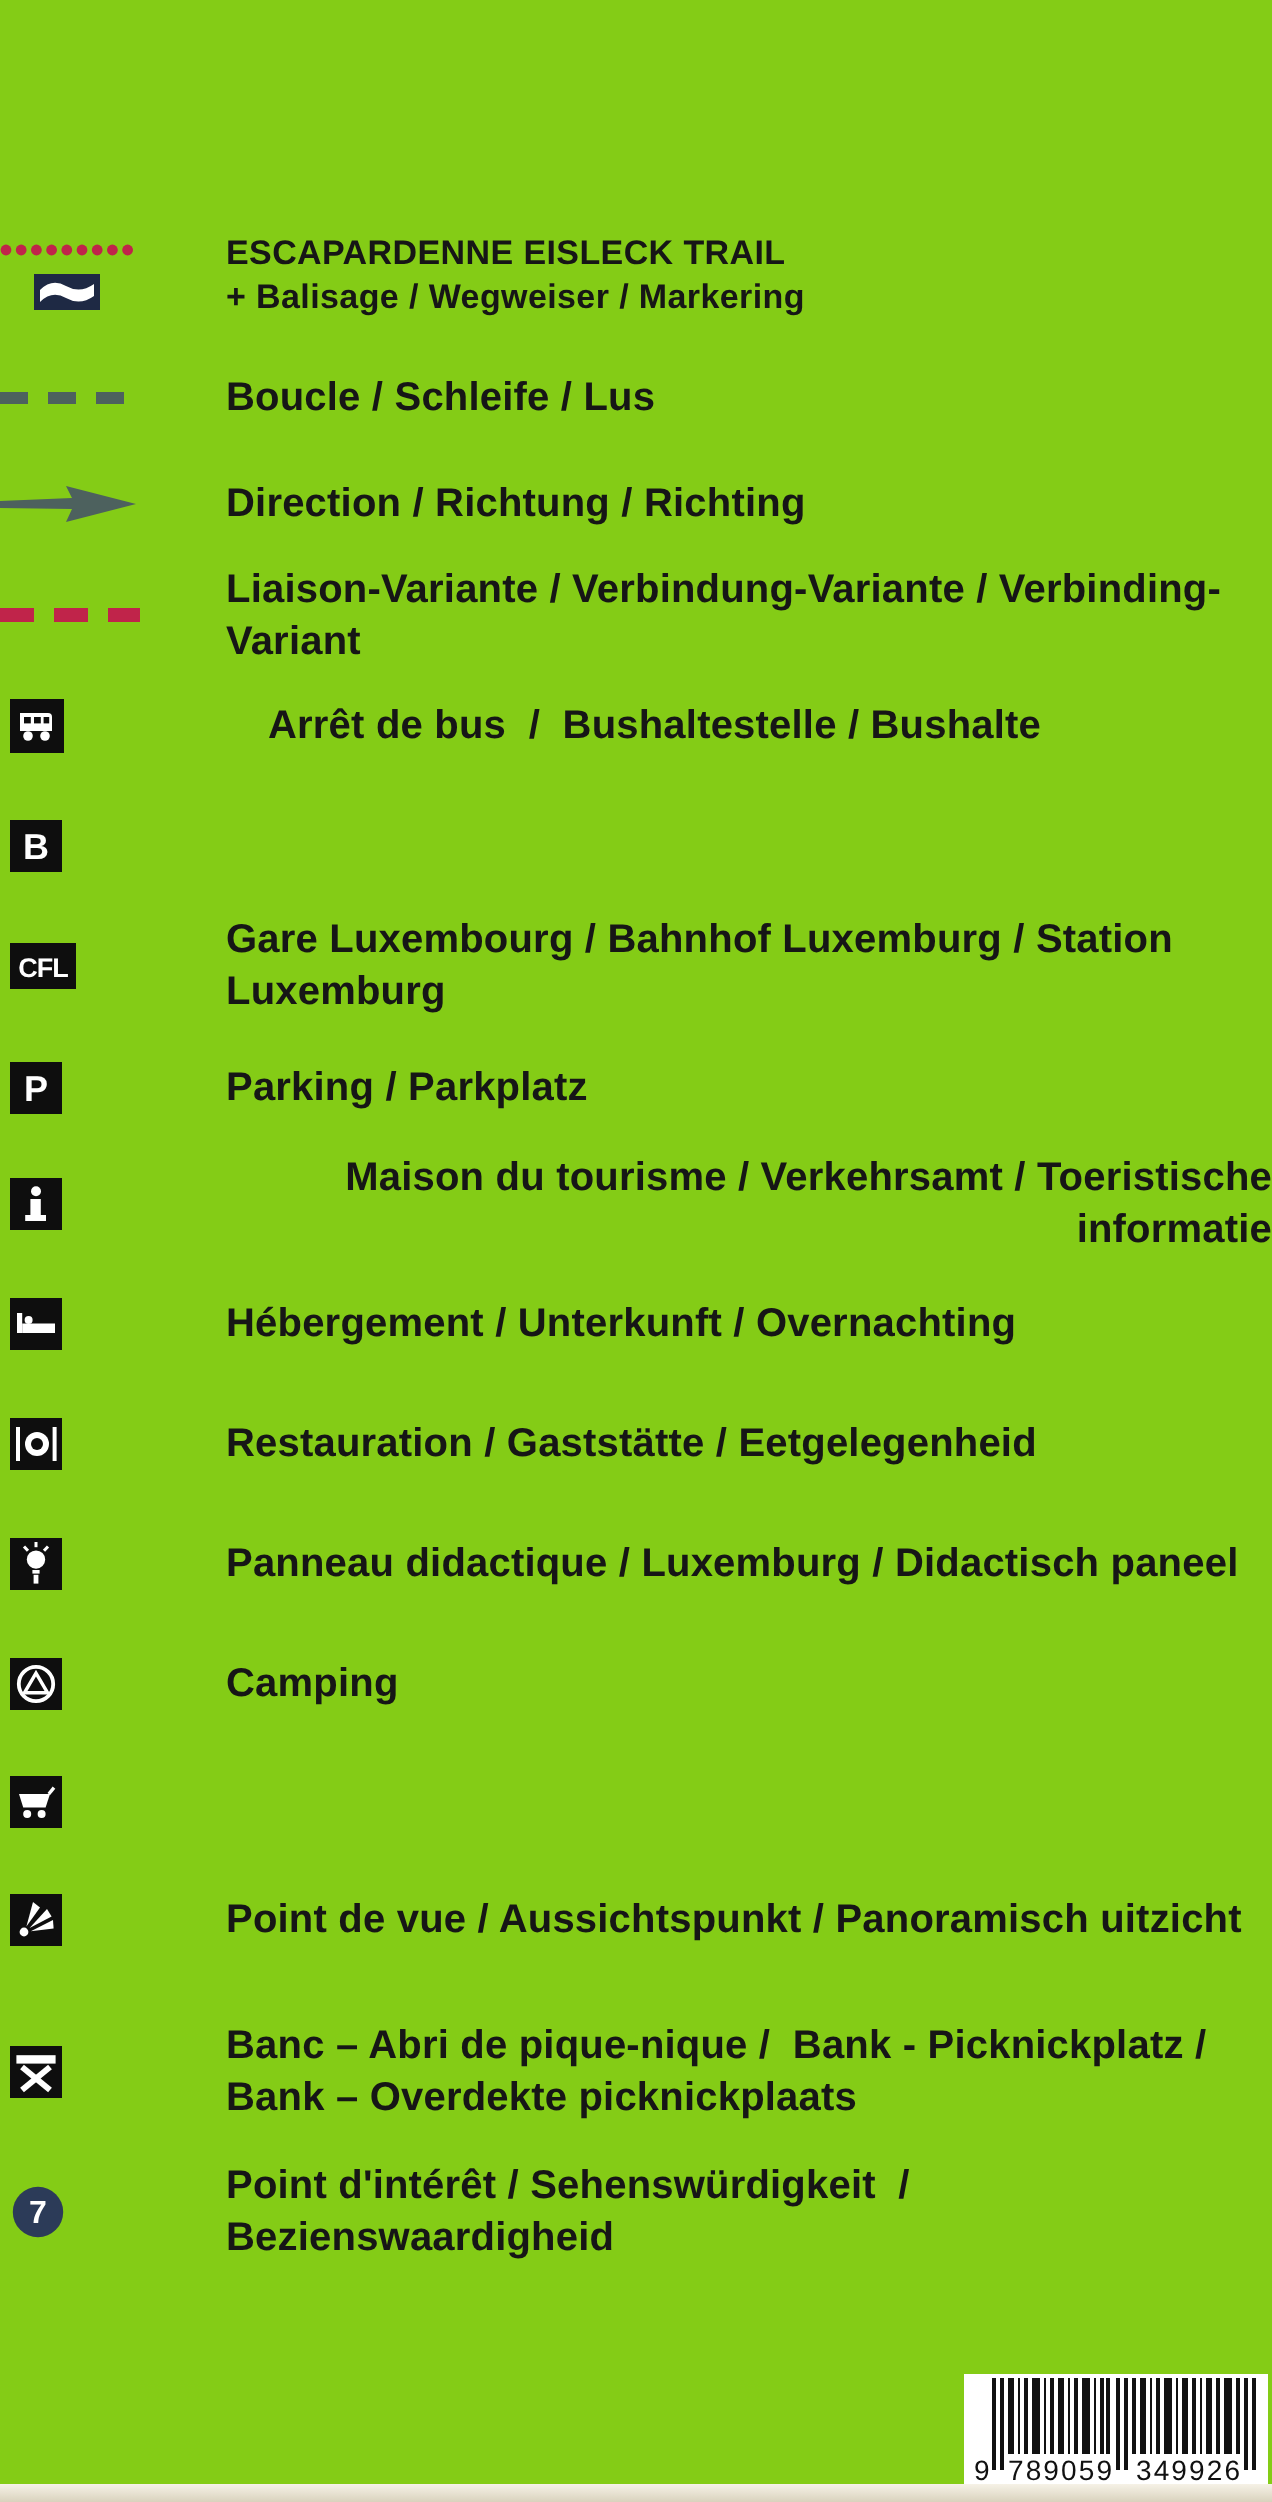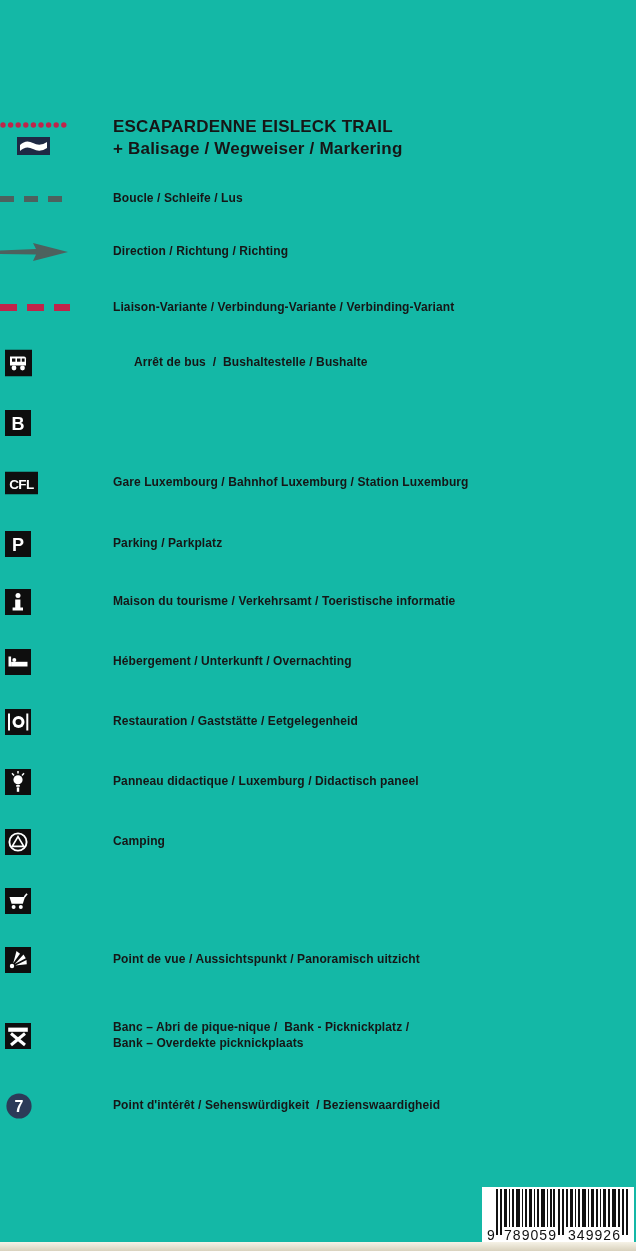--- a/index.html
+++ b/index.html
@@ -1,28 +1,28 @@
 <!DOCTYPE html>
 <html><head>
 <meta charset="utf-8">
 <style>
   html,body{margin:0;padding:0;background:#ffffff;}
   #page{
     position:relative;
     width:636px;height:1251px;
-    background:#14b8a6;
+    background:#84cc16;
     overflow:hidden;
     font-family:"Liberation Sans", sans-serif;
   }
   .row{position:absolute;left:0;width:100%;display:flex;align-items:center;}
   .sym{position:absolute;left:5px;top:50%;transform:translateY(-50%);line-height:0;}
   .sym.wide{left:0;}
   .txt{
     display:block;margin-left:113px;
-    font-weight:bold;font-size:12px;line-height:1.3;
+    font-weight:bold;font-size:20px;line-height:1.3;
     color:#161616;letter-spacing:0.1px;
     white-space:pre-wrap;
   }
   .txt.title{font-size:17px;letter-spacing:0.2px;}
   svg{display:block;}
   #barcode{position:absolute;right:2px;bottom:6px;}
   #bottom-edge{
     position:absolute;left:0;bottom:0;width:100%;height:9px;
     background:linear-gradient(#f6f2e7,#d9d2bd);
   }

